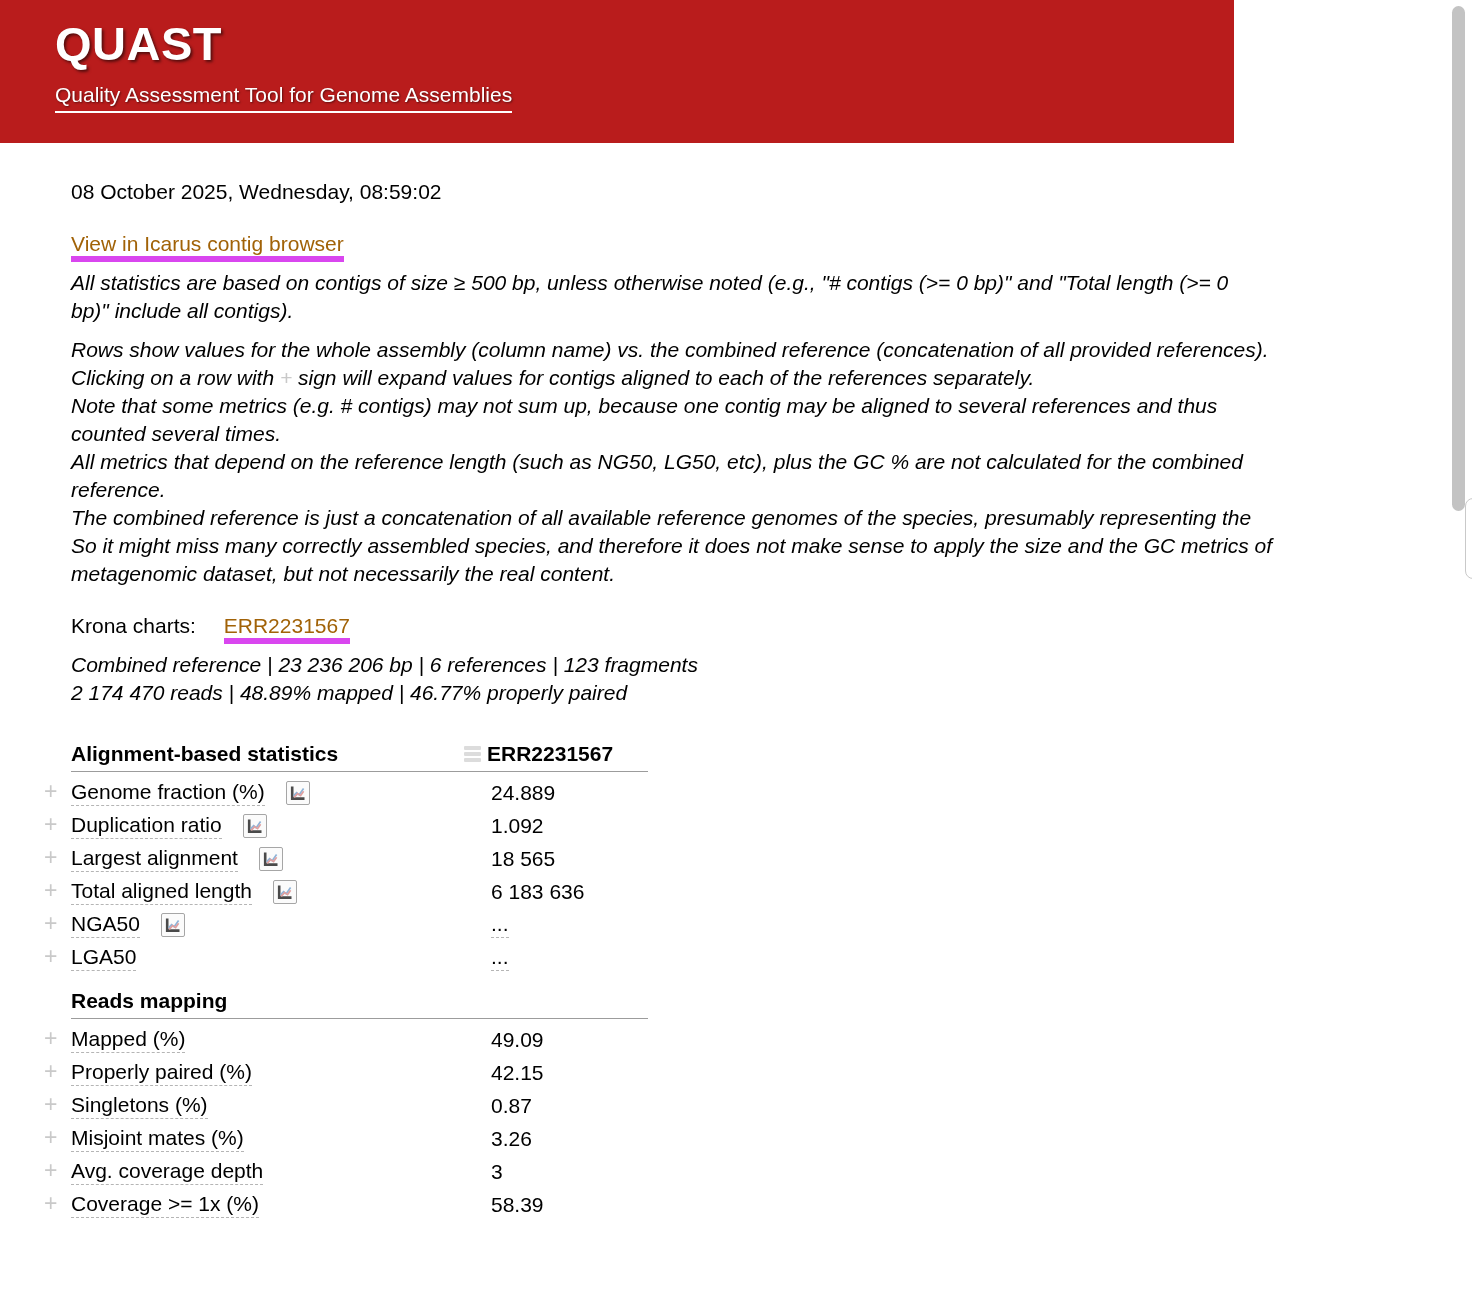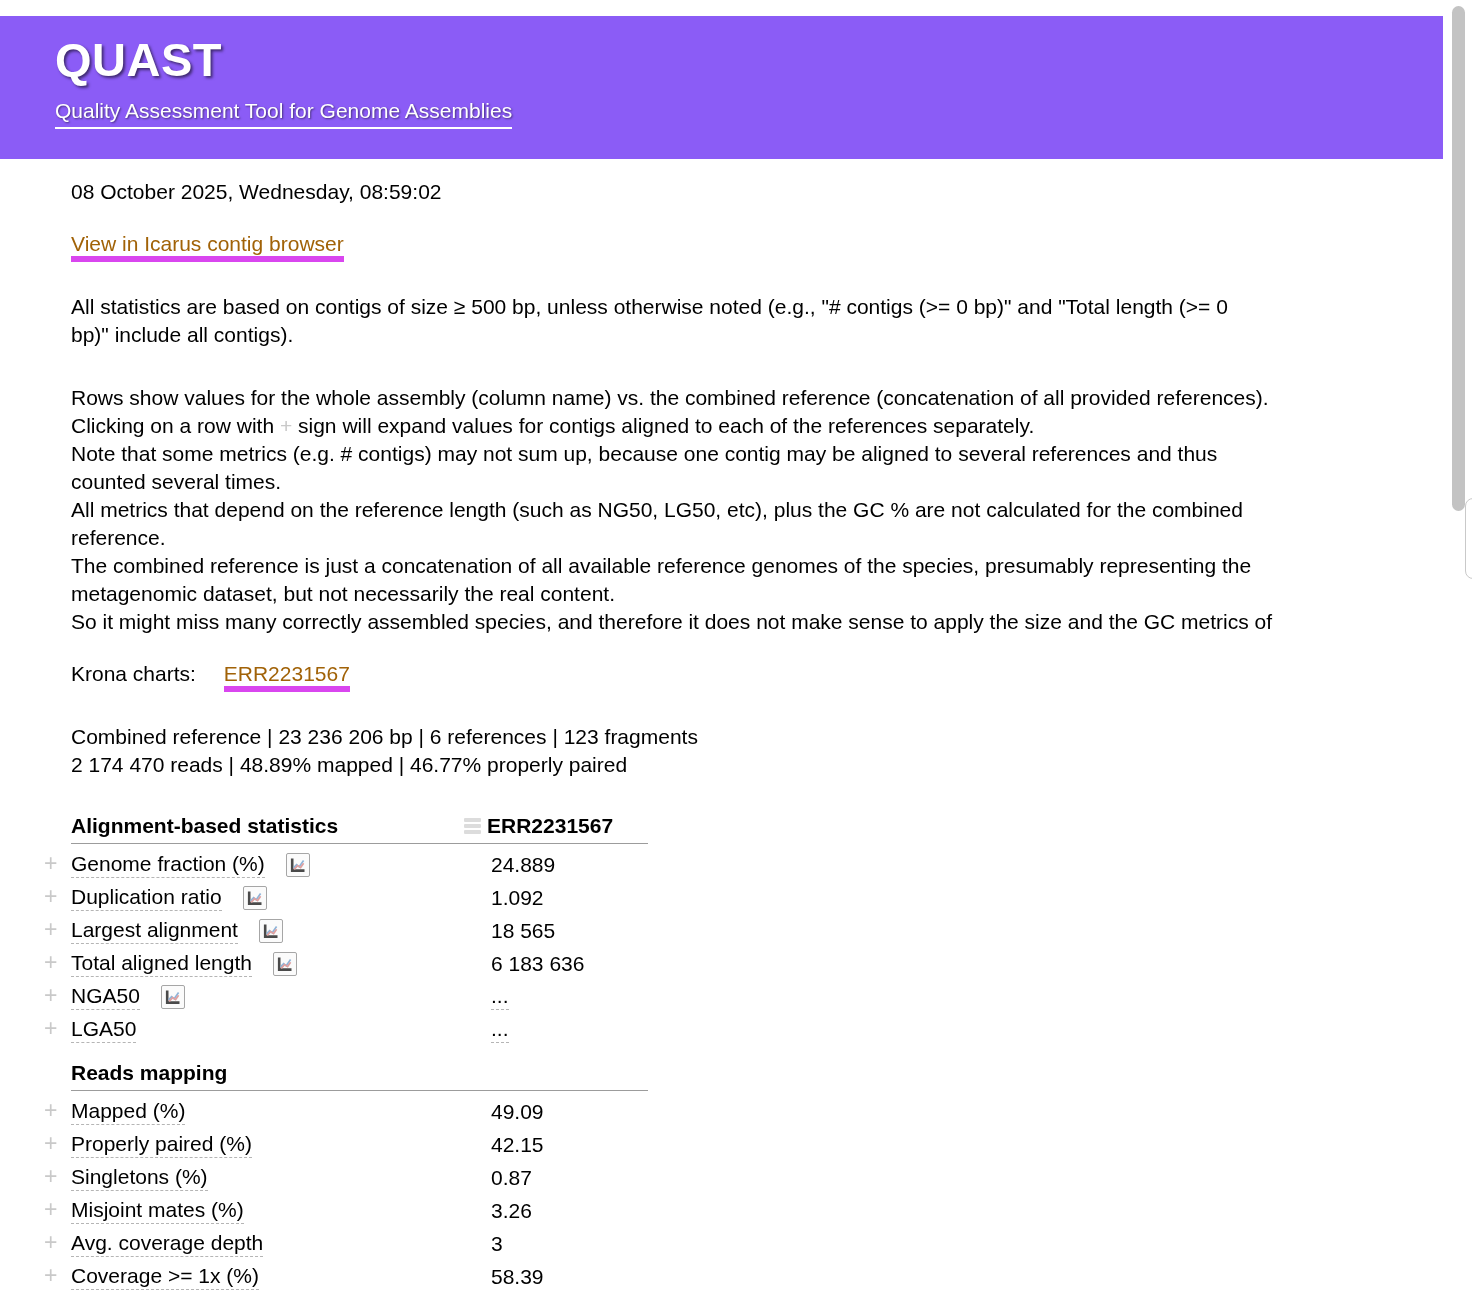--- a/index.html
+++ b/index.html
@@ -8,23 +8,23 @@
     position: relative;
     overflow: hidden;
     background: #ffffff;
     font-family: "Liberation Sans", "DejaVu Sans", sans-serif;
     color: #000;
     font-size: 21px;
   }
 
   
   .banner {
-    position: absolute; left: 0; top: 16px;
-    width: 1443px; height: 143px;
-    background: #8b5cf6;
+    position: absolute; left: 0; top: 0;
+    width: 1234px; height: 143px;
+    background: #b91c1c;
   }
   .banner .title {
     margin: 16px 0 0 55px;
     font-size: 47px; font-weight: bold; color: #fff;
     letter-spacing: 0.5px;
     text-shadow: 2px 2px 3px rgba(0,0,0,0.55);
   }
   .banner .subtitle {
     display: inline-block;
     margin: 12px 0 0 55px;
@@ -36,21 +36,21 @@
 
   
   .main {
     position: absolute; left: 16px; top: 143px;
     width: 1443px; height: 1147px;
     overflow: hidden;
   }
   .line { white-space: nowrap; line-height: 28px; margin-left: 55px; }
   .date-line { margin-top: 35px; }
   .icarus-block { margin-top: 24px; }
-  .para { margin-top: 35px; }
+  .para { margin-top: 11px; font-style: italic; }
   a.link, .link {
     color: #a16207;
     text-decoration: none;
     border-bottom: 6px solid #d946ef;
     padding-bottom: 1px;
     cursor: pointer;
   }
   .plus-inline { color: #c9c9c9; }
   .krona-block { margin-top: 24px; }
   .krona-block .link { margin-left: 22px; }
@@ -126,22 +126,22 @@
   </div>
 
   <div class="para">
     <div class="line">Rows show values for the whole assembly (column name) vs. the combined reference (concatenation of all provided references).</div>
     <div class="line"><span>Clicking on a row with </span><span class="plus-inline">+</span><span> sign will expand values for contigs aligned to each of the references separately.</span></div>
     <div class="line">Note that some metrics (e.g. # contigs) may not sum up, because one contig may be aligned to several references and thus</div>
     <div class="line">counted several times.</div>
     <div class="line">All metrics that depend on the reference length (such as NG50, LG50, etc), plus the GC % are not calculated for the combined</div>
     <div class="line">reference.</div>
     <div class="line">The combined reference is just a concatenation of all available reference genomes of the species, presumably representing the</div>
+    <div class="line">So it might miss many correctly assembled species, and therefore it does not make sense to apply the size and the GC metrics of</div>
     <div class="line">metagenomic dataset, but not necessarily the real content.</div>
-    <div class="line">So it might miss many correctly assembled species, and therefore it does not make sense to apply the size and the GC metrics of</div>
   </div>
 
   <div class="line krona-block">
     <span>Krona charts:</span>
     <a class="link">ERR2231567</a>
   </div>
 
   <div class="para">
     <div class="line">Combined reference | 23 236 206 bp | 6 references | 123 fragments</div>
     <div class="line">2 174 470 reads | 48.89% mapped | 46.77% properly paired</div>

